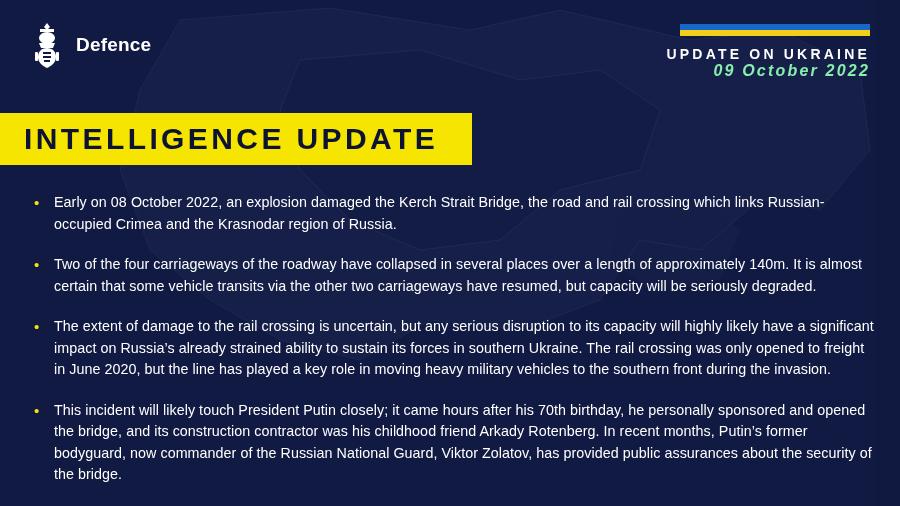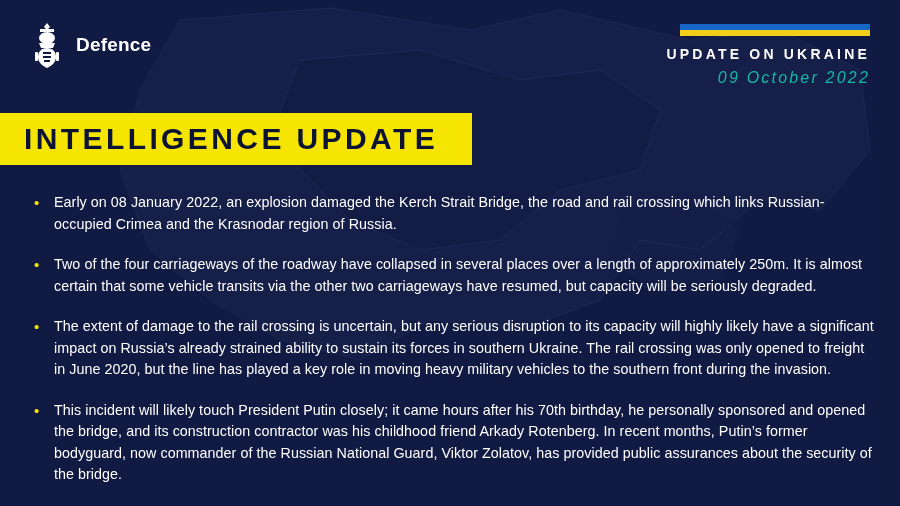--- a/index.html
+++ b/index.html
@@ -73,25 +73,25 @@
     top: 46px;
     text-align: right;
   }
   .hdr-title {
     color: #ffffff;
     font-size: 14px;
     font-weight: bold;
     letter-spacing: 3.2px;
   }
   .hdr-date {
-    color: #14b8a6;
+    color: #86efac;
     font-size: 16px;
     font-style: italic;
     letter-spacing: 2.2px;
-    margin-top: 7px;
+    font-weight: bold;
   }
   .banner {
     position: absolute;
     left: 0;
     top: 113px;
     background: #f6e500;
     height: 52px;
     padding: 0 34px 0 24px;
     display: flex;
     align-items: center;
@@ -184,26 +184,26 @@
   </div>
 
   <div class="banner">
     <div class="banner-text">INTELLIGENCE UPDATE</div>
   </div>
 
   <div class="bullets">
 
     <div class="bullet">
       <div class="dot">•</div>
-      <div class="btext">Early on 08 January 2022, an explosion damaged the Kerch Strait Bridge, the road and rail crossing which links Russian-occupied Crimea and the Krasnodar region of Russia.</div>
-    </div>
-
-    <div class="bullet">
-      <div class="dot">•</div>
-      <div class="btext">Two of the four carriageways of the roadway have collapsed in several places over a length of approximately 250m. It is almost certain that some vehicle transits via the other two carriageways have resumed, but capacity will be seriously degraded.</div>
+      <div class="btext">Early on 08 October 2022, an explosion damaged the Kerch Strait Bridge, the road and rail crossing which links Russian-occupied Crimea and the Krasnodar region of Russia.</div>
+    </div>
+
+    <div class="bullet">
+      <div class="dot">•</div>
+      <div class="btext">Two of the four carriageways of the roadway have collapsed in several places over a length of approximately 140m. It is almost certain that some vehicle transits via the other two carriageways have resumed, but capacity will be seriously degraded.</div>
     </div>
 
     <div class="bullet">
       <div class="dot">•</div>
       <div class="btext">The extent of damage to the rail crossing is uncertain, but any serious disruption to its capacity will highly likely have a significant impact on Russia’s already strained ability to sustain its forces in southern Ukraine. The rail crossing was only opened to freight in June 2020, but the line has played a key role in moving heavy military vehicles to the southern front during the invasion.</div>
     </div>
 
     <div class="bullet">
       <div class="dot">•</div>
       <div class="btext">This incident will likely touch President Putin closely; it came hours after his 70th birthday, he personally sponsored and opened the bridge, and its construction contractor was his childhood friend Arkady Rotenberg. In recent months, Putin’s former bodyguard, now commander of the Russian National Guard, Viktor Zolatov, has provided public assurances about the security of the bridge.</div>

